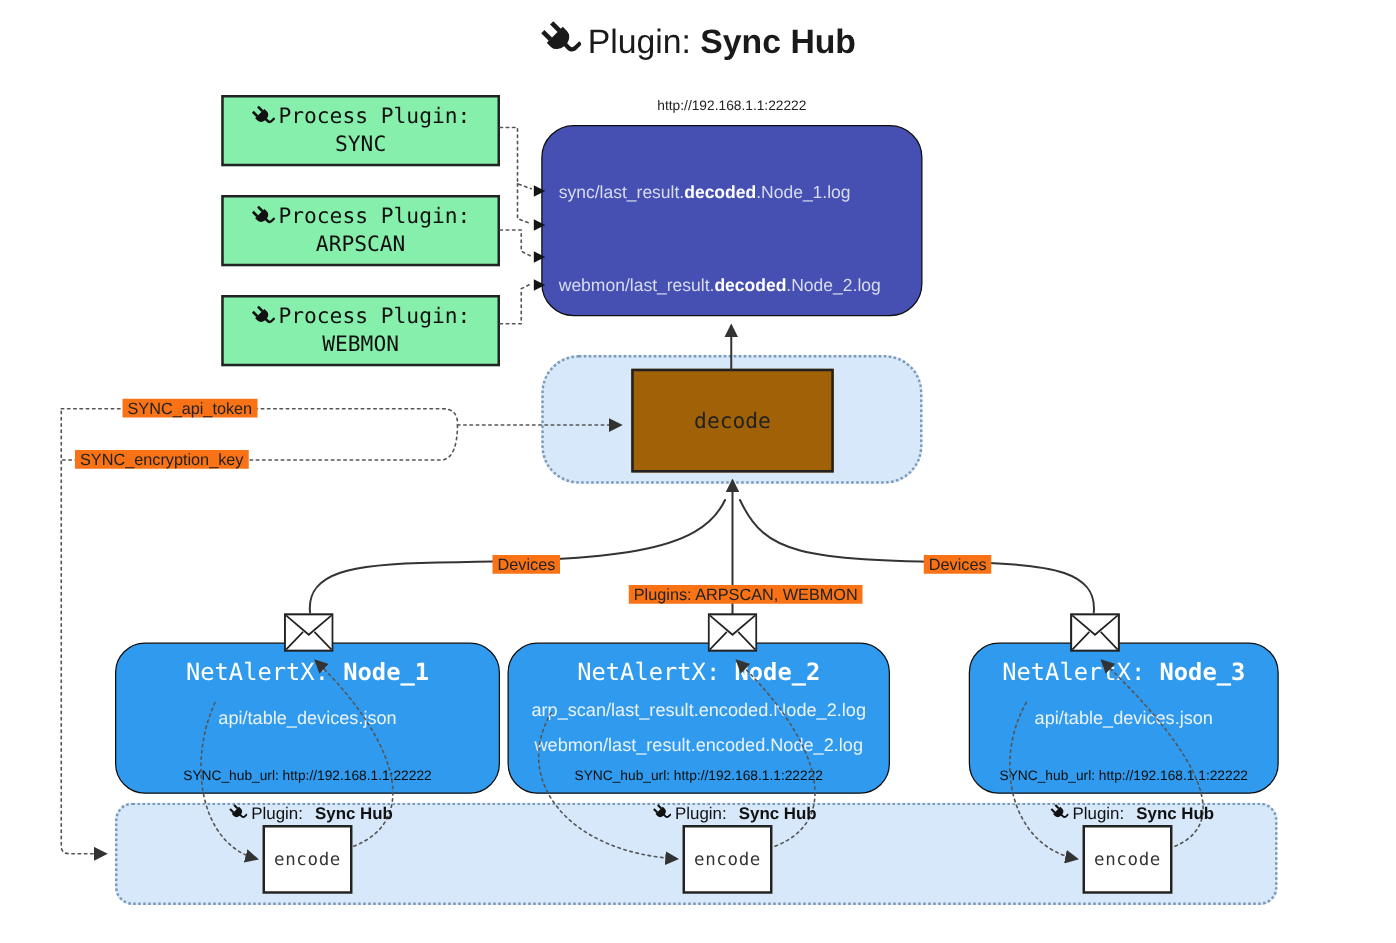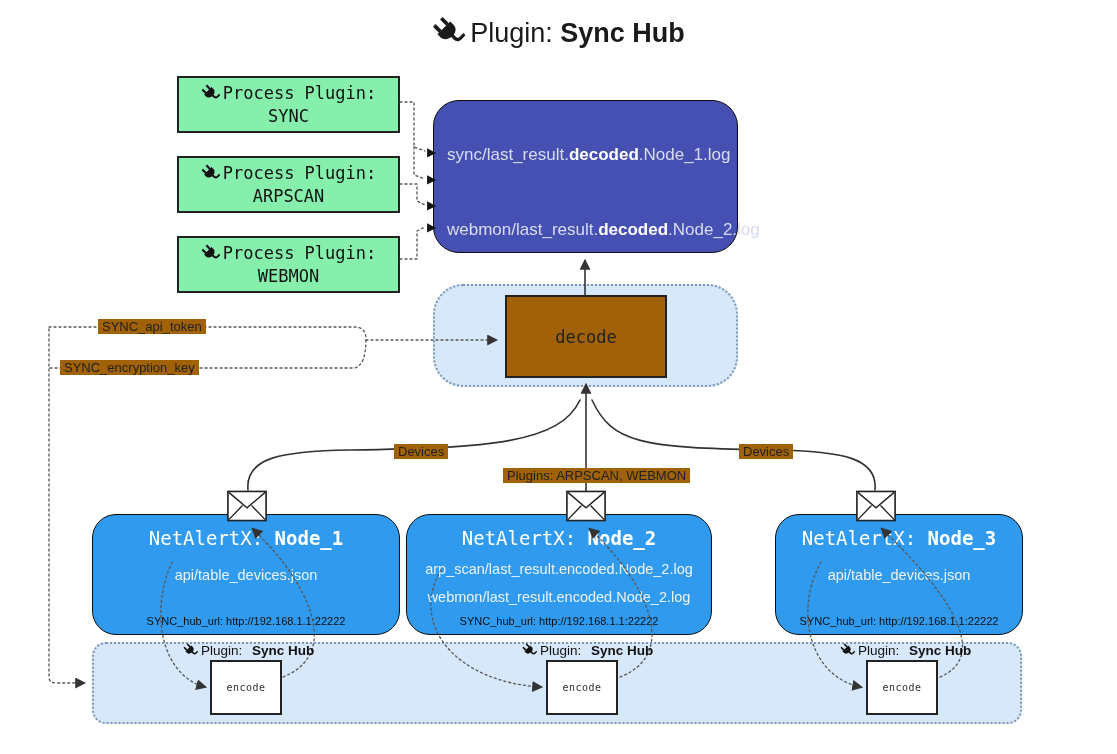--- a/index.html
+++ b/index.html
@@ -17,48 +17,48 @@
         box-sizing:border-box;display:flex;flex-direction:column;align-items:center;justify-content:center;
         font-family:"DejaVu Sans Mono","Liberation Mono",monospace;font-size:17px;color:#111;line-height:1.3;z-index:1;}
   .pbox .row1{display:flex;align-items:center;gap:3px;}
   .pbox .plugicon{width:19px;height:19px;}
 
   
   .hub{position:absolute;left:433px;top:100px;width:305px;height:153px;background:#4550b2;
        border:1.5px solid #0d0d0d;border-radius:26px;box-sizing:border-box;z-index:1;}
   .hub-url{position:absolute;left:433px;width:305px;top:79px;text-align:center;font-size:11px;color:#222;z-index:1;}
   .hub-title{position:absolute;left:0;right:0;top:12px;text-align:center;font-size:19px;color:#fff;}
-  .hub-entry{position:absolute;left:13px;font-size:17px;color:#d9dcef;white-space:nowrap;line-height:1.2;}
+  .hub-entry{position:absolute;left:13px;font-size:14px;color:#d9dcef;white-space:nowrap;line-height:1.2;}
   .hub-entry b{color:#fff;font-weight:700;}
   .bullet{position:absolute;font-size:12px;color:#141414;line-height:1;z-index:4;}
 
   
   .decode-band{position:absolute;left:433px;top:284px;width:305px;height:103px;background:#d7e8fa;
        border:2px dotted #7b98b5;border-radius:30px;box-sizing:border-box;z-index:1;}
   .decode-box{position:absolute;left:505px;top:295px;width:162px;height:83px;background:#a16207;border:2px solid #222;
        box-sizing:border-box;display:flex;align-items:center;justify-content:center;font-size:17px;color:#222;z-index:2;}
 
   
-  .lbl{position:absolute;background:#a16207;padding:0 4px;font-size:13px;color:#222;white-space:nowrap;z-index:4;}
+  .lbl{position:absolute;background:#f97316;padding:0 4px;font-size:13px;color:#222;white-space:nowrap;z-index:4;}
 
   
   .node{position:absolute;top:514px;height:121px;background:#309bee;border:1.5px solid #0d0d0d;
         border-radius:24px;box-sizing:border-box;z-index:1;}
   .node-title{position:absolute;left:0;right:0;top:12px;text-align:center;font-size:19px;color:#fff;}
   .node-file{position:absolute;left:0;right:0;text-align:center;font-size:14.5px;color:#eaf3fc;white-space:nowrap;}
   .node-url{position:absolute;left:0;right:0;bottom:7px;text-align:center;font-size:11px;color:#0d0d0d;}
 
   .envelope{position:absolute;width:40px;height:32px;z-index:4;}
 
   
   .encode-band{position:absolute;left:92px;top:642px;width:930px;height:82px;background:#d7e8fa;
         border:2px dotted #7b98b5;border-radius:14px;box-sizing:border-box;z-index:1;}
   .ebox{position:absolute;top:660px;width:72px;height:55px;background:#fff;border:2px solid #222;box-sizing:border-box;
         display:flex;align-items:center;justify-content:center;font-family:"DejaVu Sans Mono","Liberation Mono",monospace;
-        font-size:10px;letter-spacing:.5px;color:#333;z-index:2;}
+        font-size:14px;letter-spacing:.5px;color:#333;z-index:2;}
   .bandlbl{position:absolute;top:643px;font-size:13.5px;color:#111;z-index:4;white-space:nowrap;
         display:flex;align-items:center;gap:3px;}
   .bandlbl .plugicon{width:15px;height:15px;}
   .bandlbl b{font-weight:700;}
 
   
   #wires{position:absolute;left:0;top:0;z-index:3;pointer-events:none;}
   .dot{stroke:#555;stroke-width:1.3;stroke-dasharray:2 3;fill:none;stroke-linecap:round;}
   .sol{stroke:#333;stroke-width:1.6;fill:none;stroke-linecap:round;}
 </style>
@@ -110,20 +110,21 @@
   <div class="pbox" style="top:236px">
     <div class="row1">
         <svg class="plugicon">
           <use href="#sym-plug"></use>
         </svg>
         <span>Process Plugin:</span>
       </div>
     <div>WEBMON</div>
   </div>
 
+  <div class="hub-url">http://192.168.1.1:22222</div>
   <div class="hub">
     <div class="hub-entry" style="top:44px"><span>sync/last_result.</span><b>decoded</b><span>.Node_1.log</span></div>
     <div class="hub-entry" style="top:119px"><span>webmon/last_result.</span><b>decoded</b><span>.Node_2.log</span></div>
   </div>
   <span class="bullet" style="left:427px;top:146px">▶</span>
   <span class="bullet" style="left:427px;top:173px">▶</span>
   <span class="bullet" style="left:427px;top:199px">▶</span>
   <span class="bullet" style="left:427px;top:221px">▶</span>
 
   <div class="decode-band"></div>

